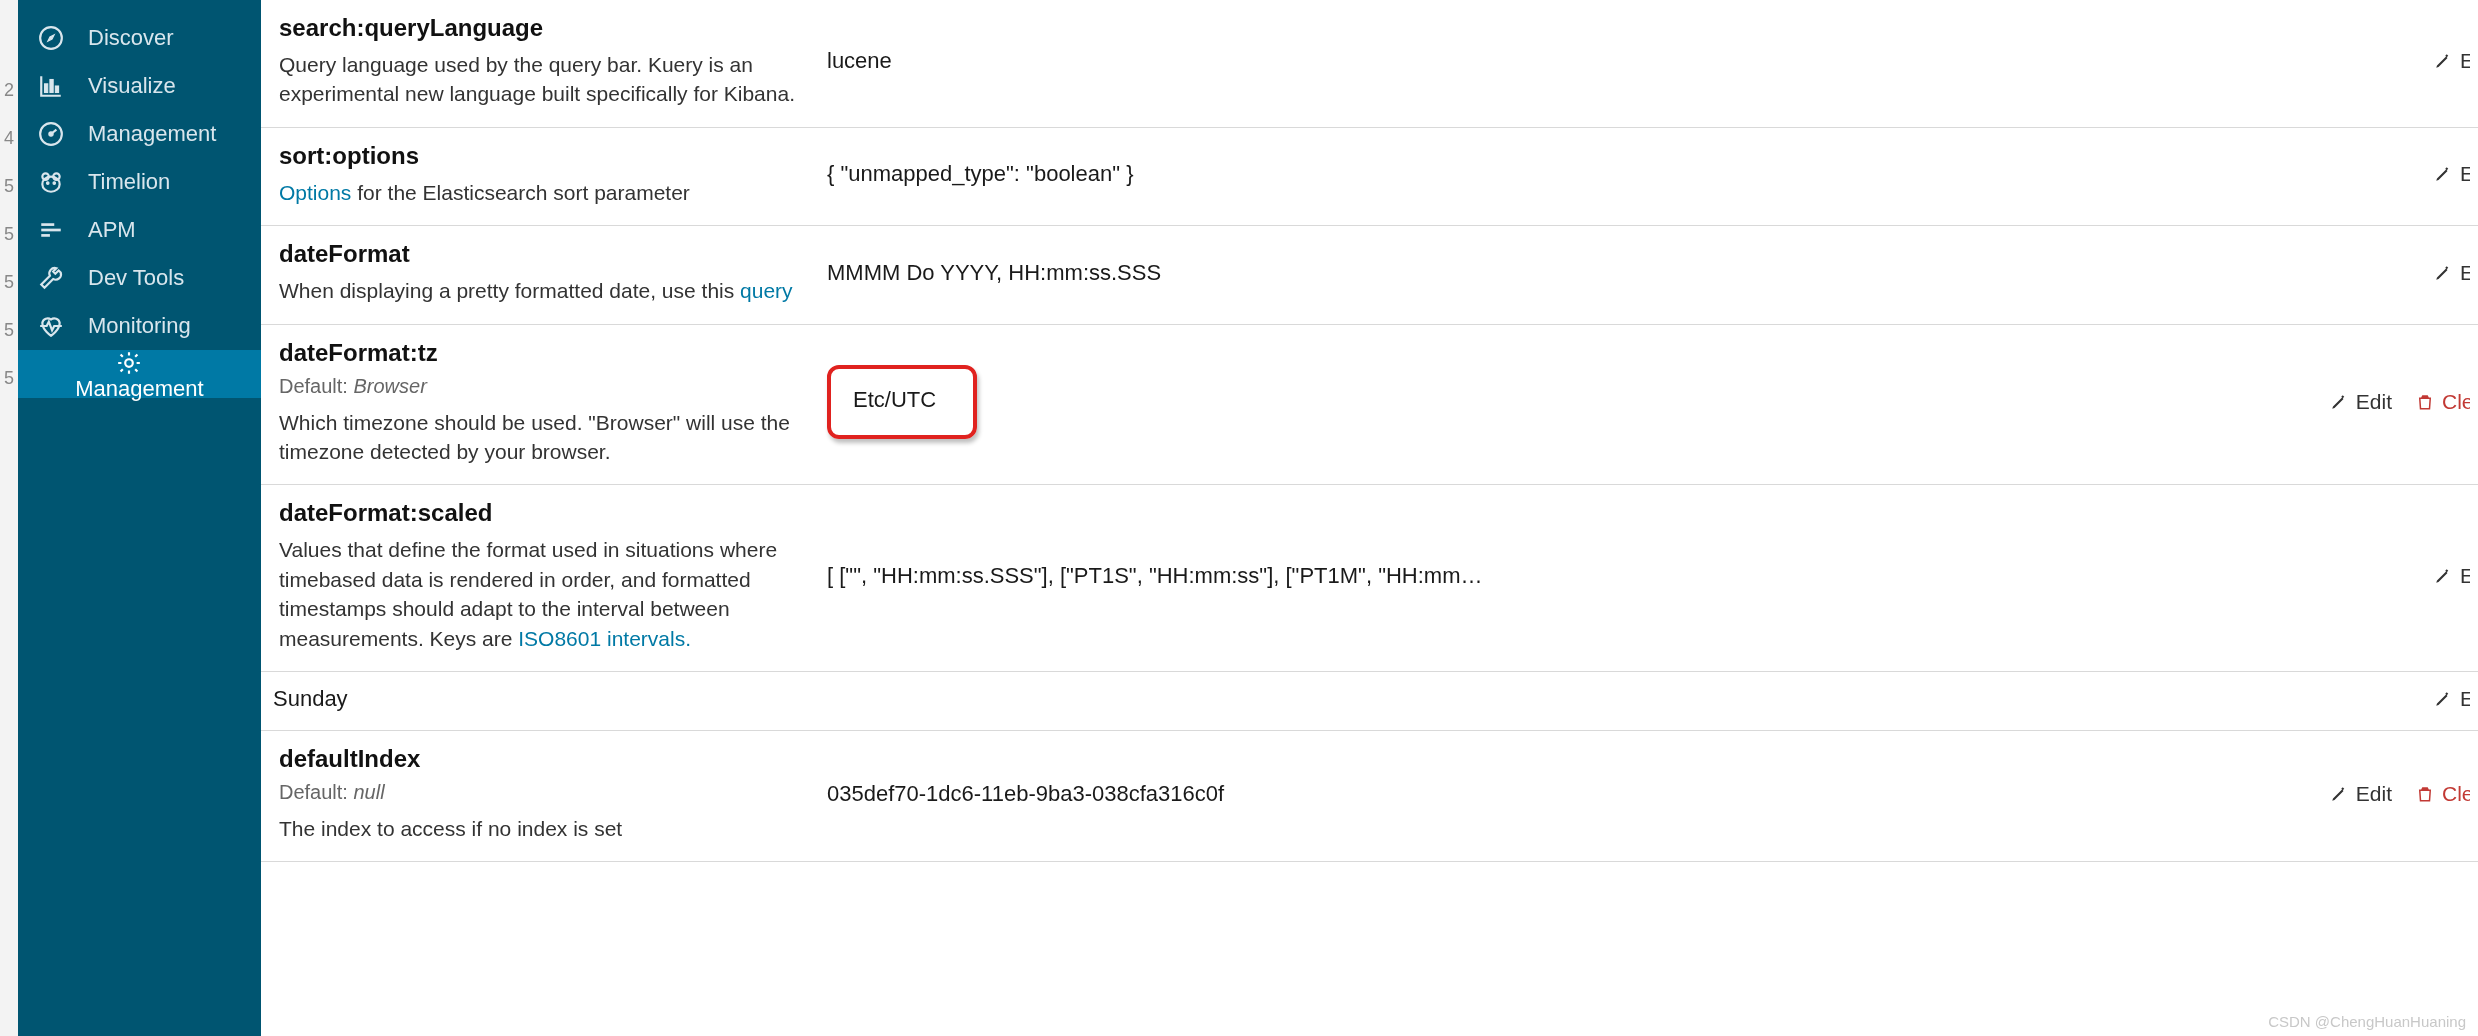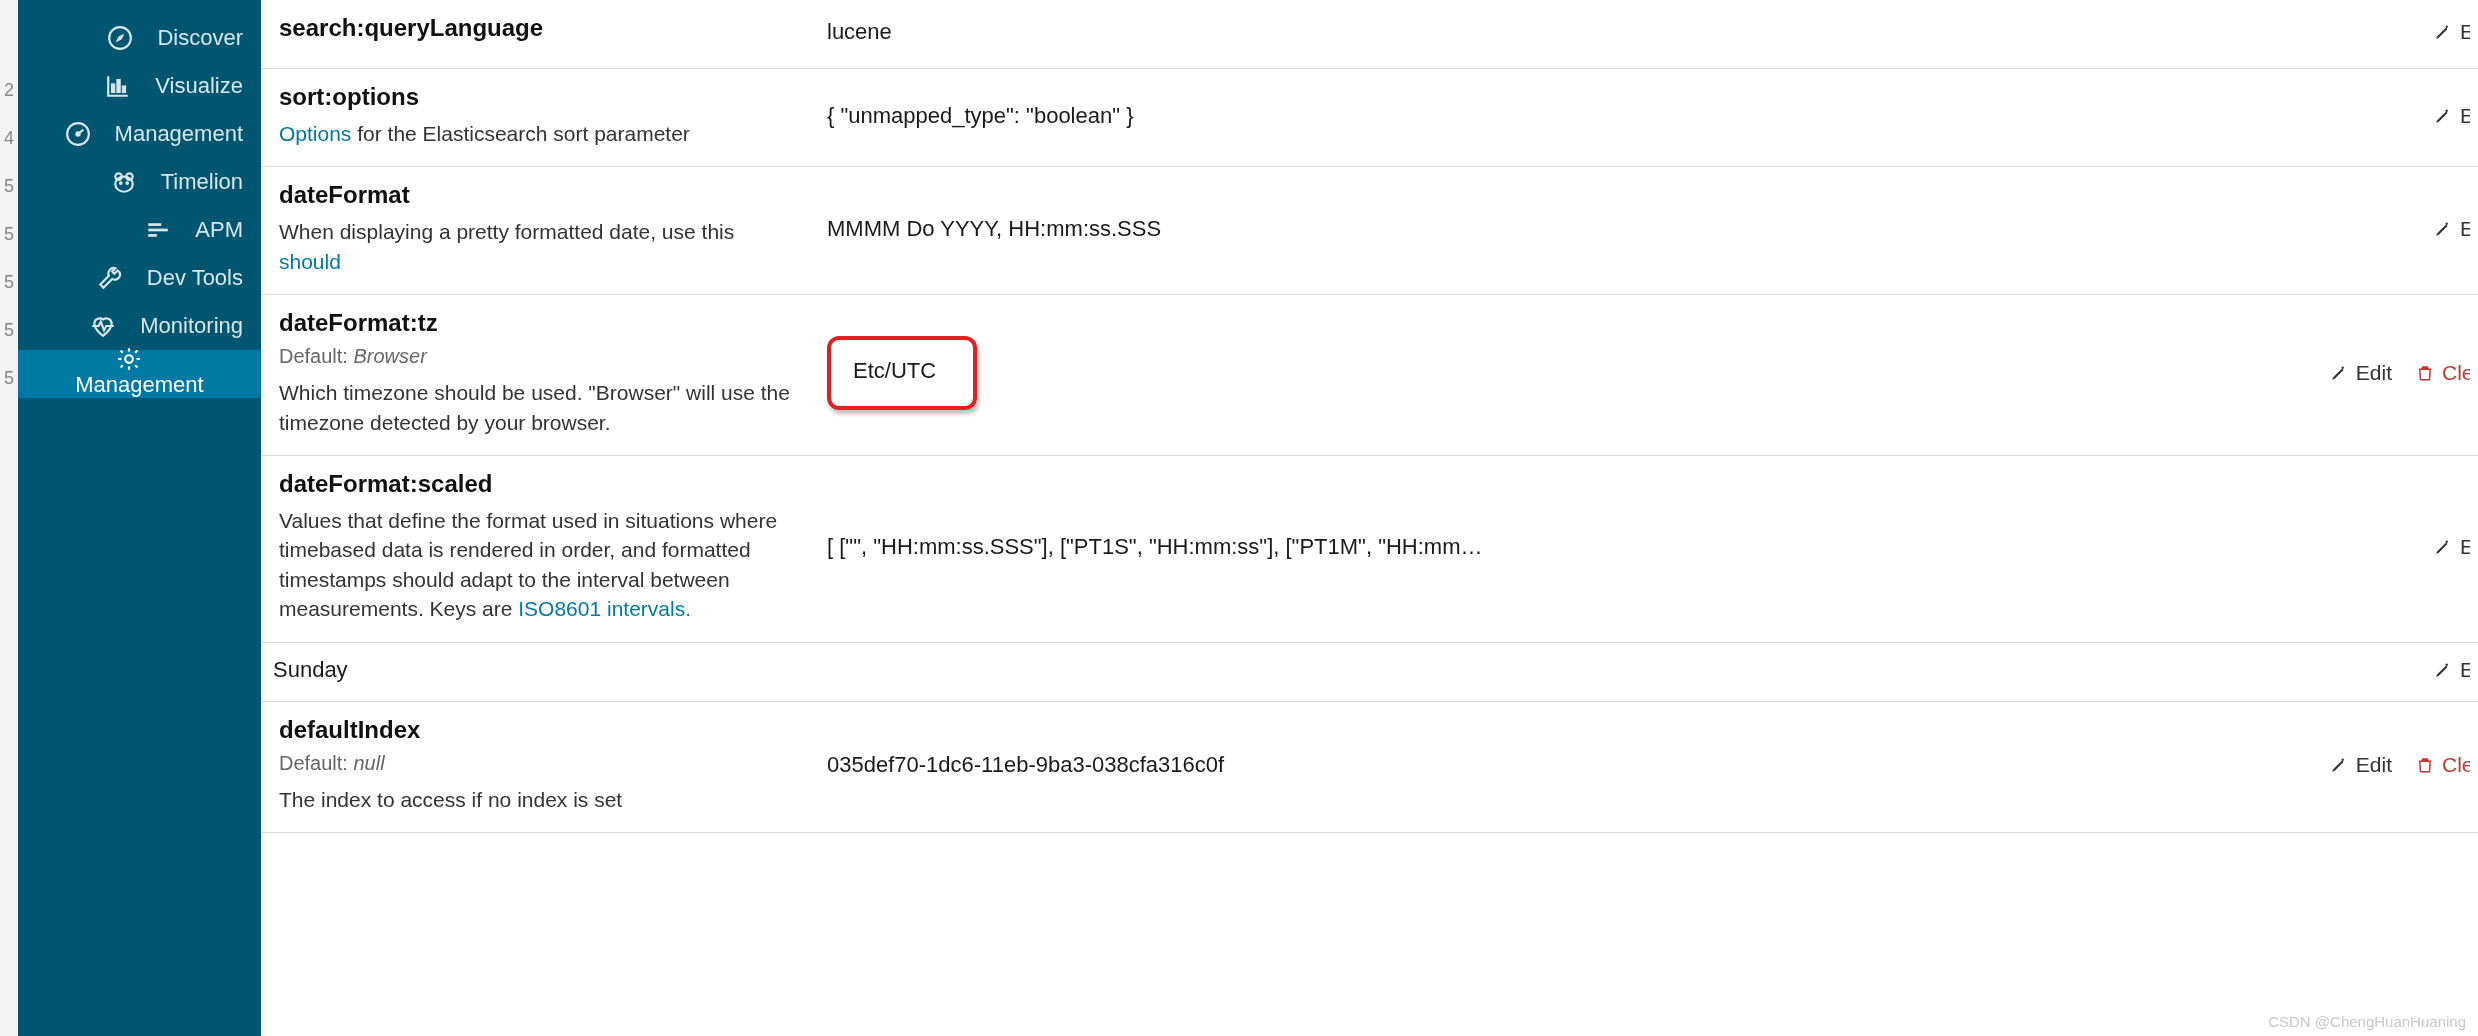--- a/index.html
+++ b/index.html
@@ -6,21 +6,21 @@
   html, body { width: 2478px; height: 1036px; font-family: -apple-system, BlinkMacSystemFont, "Segoe UI", Helvetica, Arial, sans-serif; color: #1a1a1a; background:#fff; overflow:hidden; }
   .app { display:flex; width:100%; height:100%; }
 
   
   .behind { position:absolute; left:0; top:0; width:20px; height:100%; background:#f3f3f3; font-size:18px; color:#888; padding-top:80px; }
   .behind div { height:48px; padding-left:4px; }
 
   
   .sidebar { width:243px; min-width:243px; background:#005571; color:#d9e6ed; display:flex; flex-direction:column; z-index:1; margin-left:18px; }
   .sidebar .logo-row { height:14px; } 
-  .nav-item { display:flex; align-items:center; height:48px; padding:0 18px 0 18px; font-size:22px; cursor:pointer;justify-content:flex-end; }
+  .nav-item { display:flex; align-items:center; height:48px; padding:0 18px 0 18px; font-size:22px; cursor:pointer; }
   .nav-item .icon { width:30px; height:30px; margin-right:22px; display:flex; align-items:center; justify-content:center; }
   .nav-item.active { background:#0079a5; color:#fff;flex-direction:column; }
   .nav-item span.label { color:#d9e6ed; }
   .nav-item.active span.label { color:#fff; }
 
   
   .main { flex:1; background:#fff; overflow:hidden; }
   .settings-table { width:100%; }
   .row { display:flex; border-bottom:1px solid #d9d9d9; padding:14px 0 18px 0; }
   .row .desc-col { width:554px; padding:0 14px 0 18px; }
@@ -127,20 +127,21 @@
           <span class="label">Management</span>
         </div>
       </div>
   </div>
 
   <div class="main">
     <div class="settings-table" id="settings-rows">
         <div class="row">
           <div class="desc-col">
             <div class="setting-name">search:queryLanguage</div>
+            <div class="setting-desc">Query language used by the query bar. Kuery is an experimental new language built specifically for Kibana.</div>
           </div>
           <div class="val-col">lucene</div>
           <div class="act-col">
             <span class="act">
               <svg class="pencil">
                 <use href="#i-pencil"></use>
               </svg>
               <span class="txt clipE" style="width:10px">E</span>
             </span>
           </div>
@@ -156,21 +157,21 @@
               <svg class="pencil">
                 <use href="#i-pencil"></use>
               </svg>
               <span class="txt clipE" style="width:10px">E</span>
             </span>
           </div>
         </div>
         <div class="row">
           <div class="desc-col">
             <div class="setting-name">dateFormat</div>
-            <div class="setting-desc">When displaying a pretty formatted date, use this <a href="#">should</a></div>
+            <div class="setting-desc">When displaying a pretty formatted date, use this <a href="#">query</a></div>
           </div>
           <div class="val-col">MMMM Do YYYY, HH:mm:ss.SSS</div>
           <div class="act-col">
             <span class="act">
               <svg class="pencil">
                 <use href="#i-pencil"></use>
               </svg>
               <span class="txt clipE" style="width:10px">E</span>
             </span>
           </div>

